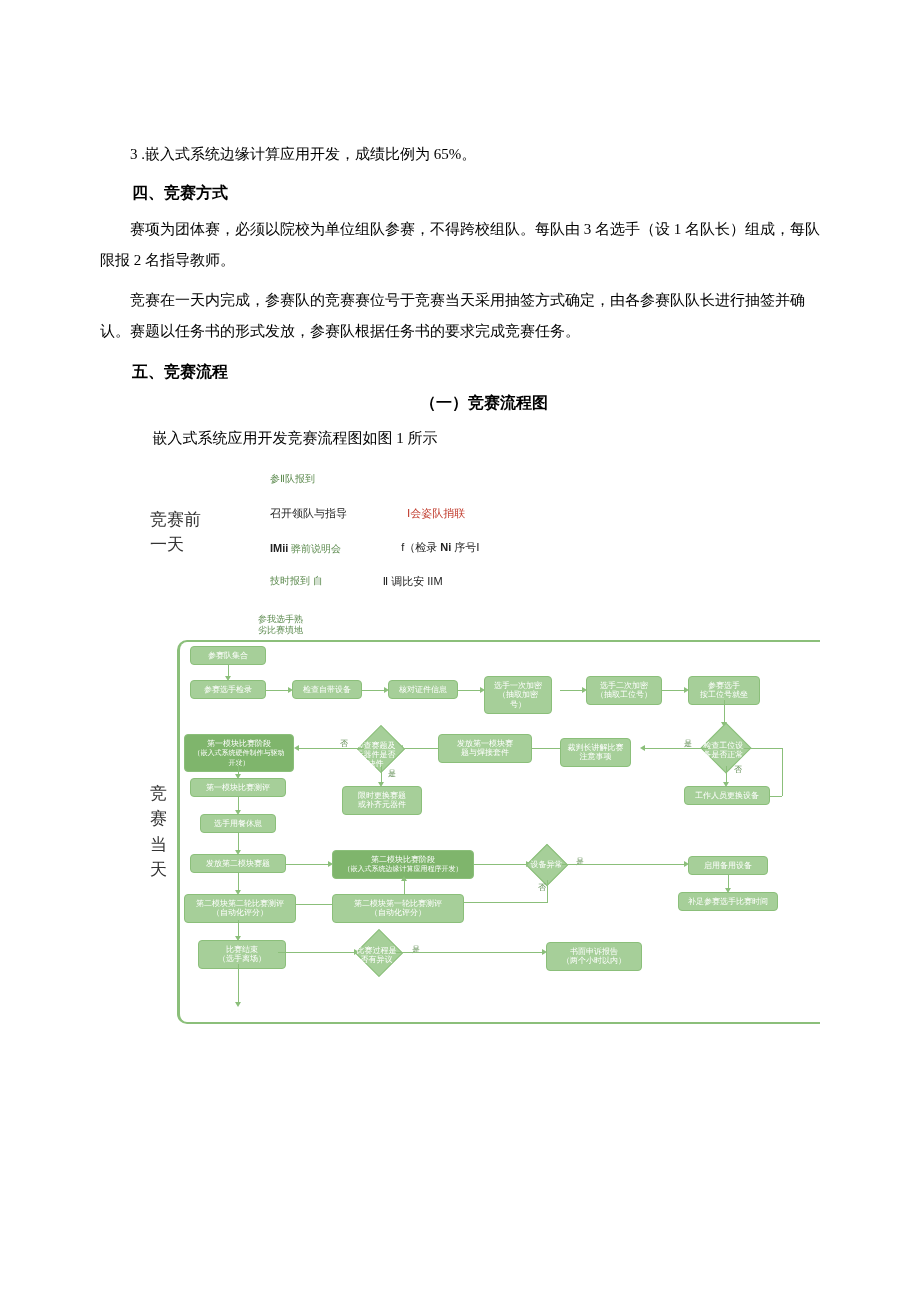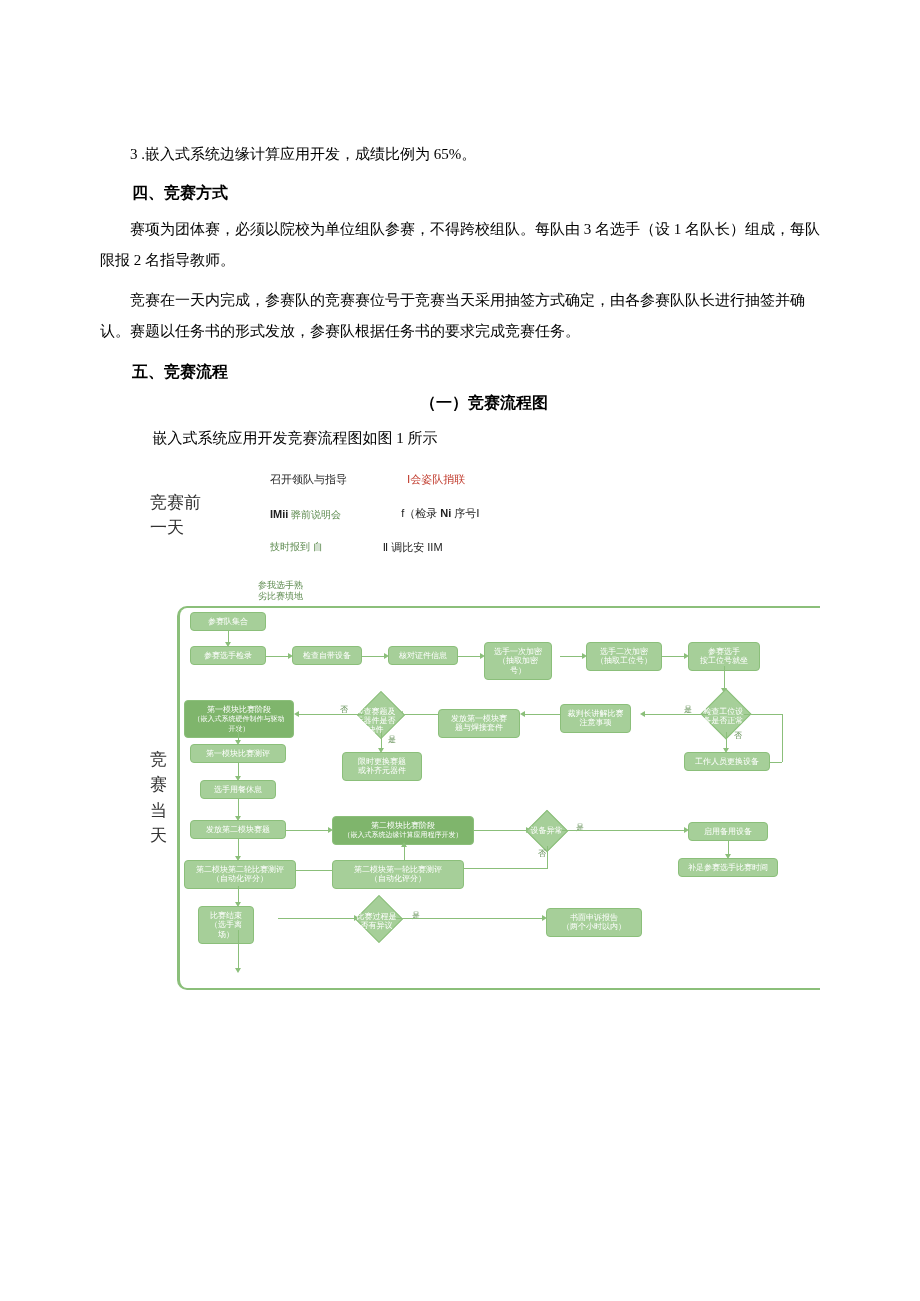--- a/index.html
+++ b/index.html
@@ -151,20 +151,23 @@
 <p class="caption">
   <span>嵌入式系统应用开发竞赛流程图如图 </span><span class="num">1</span><span> 所示</span>
 </p>
 
 <div class="flowchart-wrap">
 
   <div class="fc-section">
     <div class="fc-phase-label">竞赛前一天</div>
     <div class="fc-body">
       <div class="pretext-block">
+        <div class="pre-row">
+            <span class="small-green">参Ⅱ队报到</span>
+          </div>
         <div class="pre-row">
           <span class="tiny-black">召开领队与指导</span>
           <span class="tiny-black"><span class="tiny-red">Ⅰ会姿队捎联</span></span>
         </div>
         <div class="pre-row">
           <span><b class="tiny-black">IMii</b><span class="small-green"> 骅前说明会</span></span>
           <span class="tiny-black"><span>f（检录 </span><b>Ni</b><span> 序号Ⅰ</span></span>
         </div>
         <div class="pre-row">
           <span class="small-green">技时报到   自</span>
@@ -219,21 +222,21 @@
         <div class="hline" style="left:564px; top:106px; width:38px;"></div>
         <div class="hline" style="left:590px; top:154px; width:12px;"></div>
 
         <div class="lbl" style="left:504px; top:96px;">是</div>
         <div class="hline" style="left:464px; top:106px; width:64px;"></div>
           <div class="arrow-l" style="left:460px; top:103px;"></div>
 
         <div class="node" style="left:380px; top:96px; width:71px;"><span>裁判长讲解比赛</span><br><span>注意事项</span></div>
         <div class="hline" style="left:344px; top:106px; width:36px;"></div>
           <div class="arrow-l" style="left:340px; top:103px;"></div>
-        <div class="node" style="left:258px; top:101px; width:82px;"><span>发放第一模块赛</span><br><span>题与焊接套件</span></div>
+        <div class="node" style="left:258px; top:92px; width:94px;"><span>发放第一模块赛</span><br><span>题与焊接套件</span></div>
         <div class="hline" style="left:222px; top:106px; width:36px;"></div>
           <div class="arrow-l" style="left:218px; top:103px;"></div>
 
         <div class="diamond" style="left:184px; top:90px; width:34px; height:34px;">
             <span>检查赛题及元器件是否缺件</span>
           </div>
         <div class="lbl" style="left:160px; top:96px;">否</div>
         <div class="hline" style="left:118px; top:106px; width:66px;"></div>
           <div class="arrow-l" style="left:114px; top:103px;"></div>
 
@@ -277,21 +280,21 @@
           <div class="arrow-d" style="left:221px; top:234px; transform:rotate(180deg);"></div>
 
         <div class="vline" style="left:58px; top:230px; height:20px;"></div>
           <div class="arrow-d" style="left:55px; top:248px;"></div>
         <div class="node" style="left:4px; top:252px; width:112px;"><span>第二模块第二轮比赛测评</span><br><span>（自动化评分）</span></div>
         <div class="hline" style="left:116px; top:262px; width:36px;"></div>
         <div class="node" style="left:152px; top:252px; width:132px;"><span>第二模块第一轮比赛测评</span><br><span>（自动化评分）</span></div>
 
         <div class="vline" style="left:58px; top:278px; height:18px;"></div>
           <div class="arrow-d" style="left:55px; top:294px;"></div>
-        <div class="node" style="left:18px; top:298px; width:56px;"><span>比赛结束</span><br><span>（选手离场）</span></div>
+        <div class="node" style="left:18px; top:298px; width:88px;"><span>比赛结束</span><br><span>（选手离场）</span></div>
         <div class="hline" style="left:98px; top:310px; width:78px;"></div>
           <div class="arrow-r" style="left:174px; top:307px;"></div>
         <div class="diamond" style="left:182px; top:294px; width:34px; height:34px;">
             <span>比赛过程是否有异议</span>
           </div>
         <div class="lbl" style="left:232px; top:302px;">是</div>
         <div class="hline" style="left:216px; top:310px; width:148px;"></div>
           <div class="arrow-r" style="left:362px; top:307px;"></div>
         <div class="node" style="left:366px; top:300px; width:96px;"><span>书面申诉报告</span><br><span>（两个小时以内）</span></div>
 

